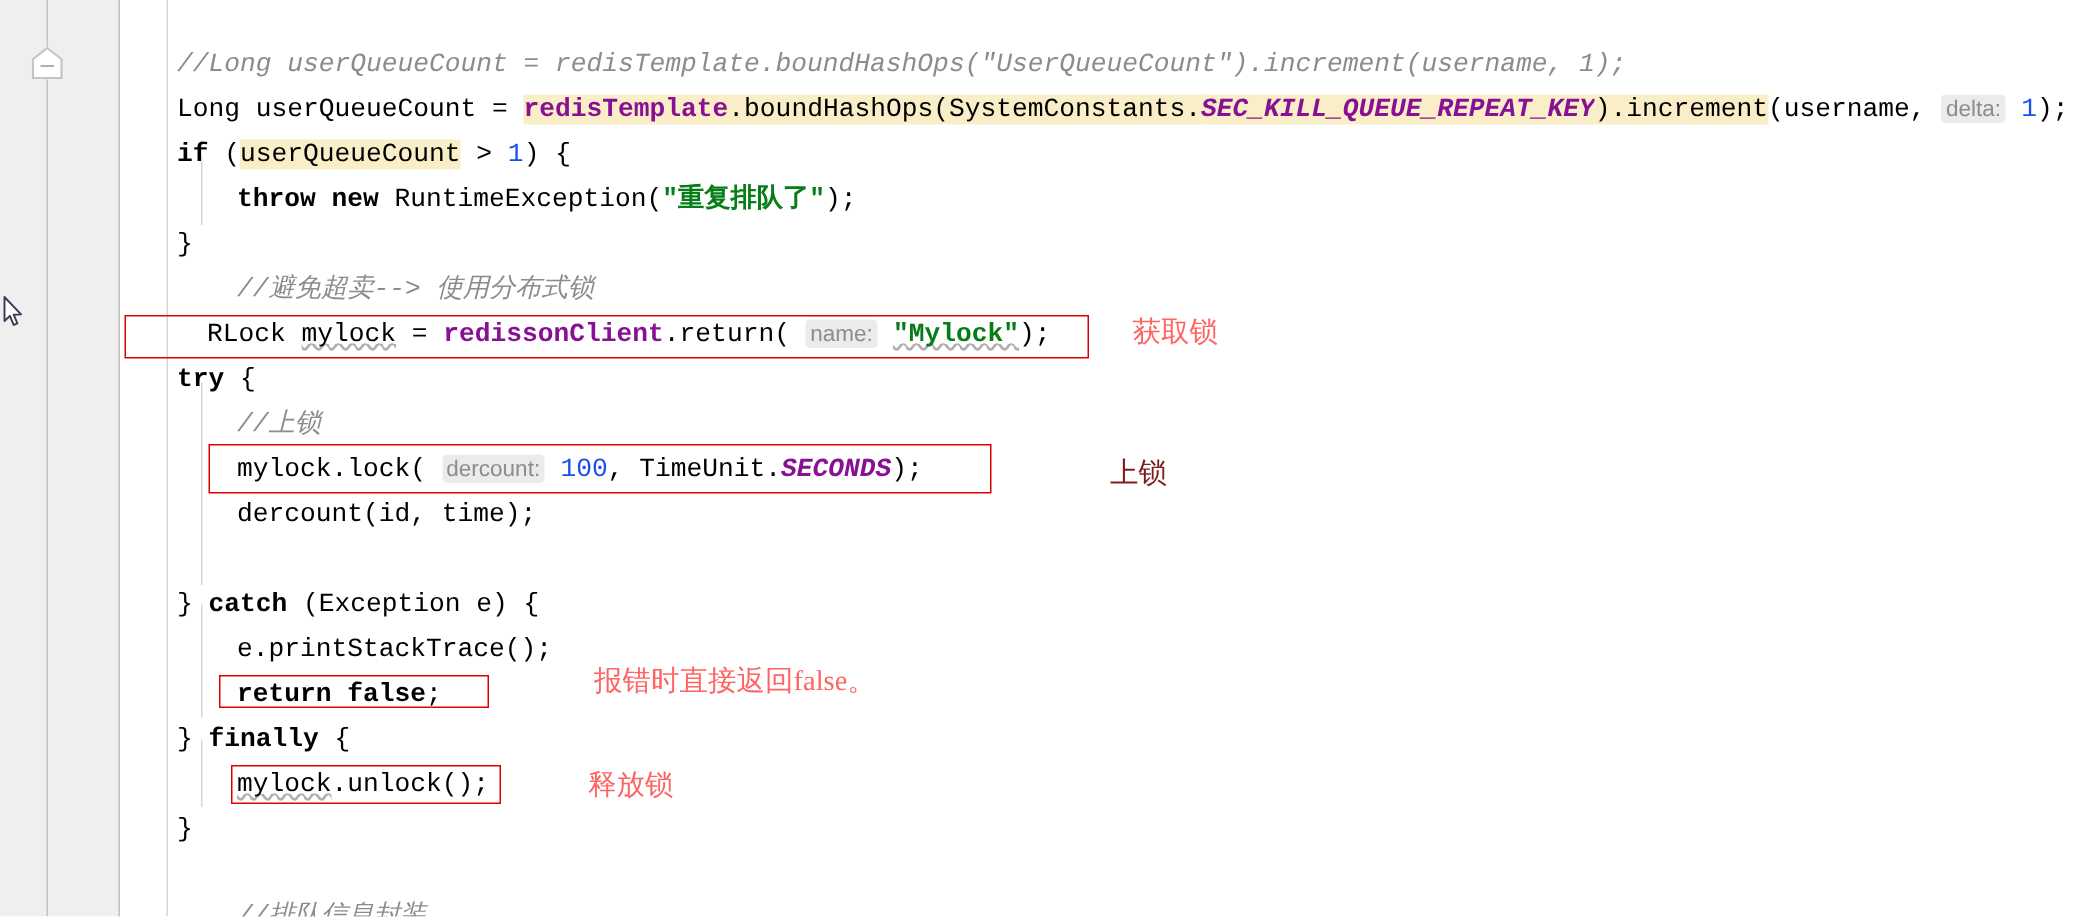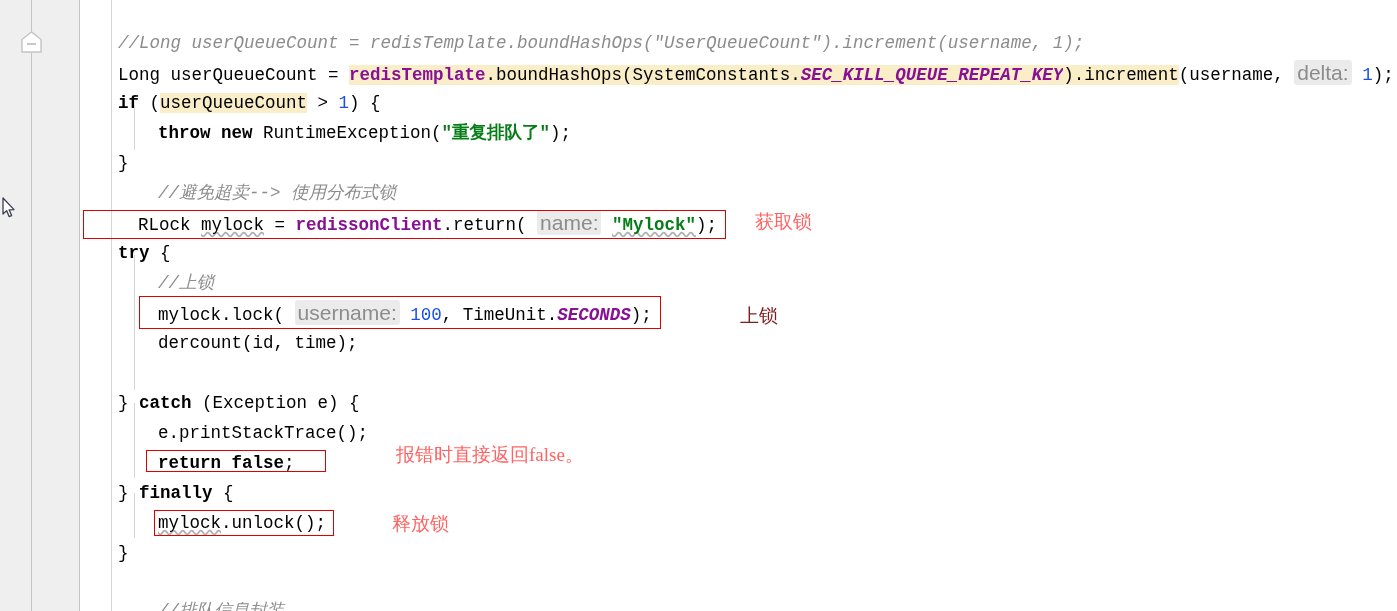--- a/index.html
+++ b/index.html
@@ -114,21 +114,21 @@
   .cmt       { color: #8c8c8c; font-style: italic; }
   .plain     { color: #000000; }
   .hl        { background: #faeec8; }
   .spell     { text-decoration: underline wavy #b0b0b0; text-decoration-skip-ink: none; }
 
   
   .hint {
     background: #ebebeb;
     color: #8c8c8c;
     font-family: "Liberation Sans", sans-serif;
-    font-size: 21px;
+    font-size: 15px;
     border-radius: 3px;
     padding: 1px 3px;
   }
 
   
   .redbox {
     position: absolute;
     border: 1.5px solid #e00000;
     background: transparent;
     pointer-events: none;
@@ -184,21 +184,21 @@
   <div id="dyn-layer">
       <div class="line" style="top: 28px; left: 118px;"><span class="cmt">//Long userQueueCount = redisTemplate.boundHashOps("UserQueueCount").increment(username, 1);</span></div>
       <div class="line" style="top: 58px; left: 118px;"><span class="plain">Long userQueueCount = </span><span class="field hl">redisTemplate</span><span class="plain hl">.boundHashOps(SystemConstants.</span><span class="constant hl">SEC_KILL_QUEUE_REPEAT_KEY</span><span class="plain hl">).increment</span><span class="plain">(username, </span><span class="hint">delta:</span><span class="plain"> </span><span class="num">1</span><span class="plain">);</span></div>
       <div class="line" style="top: 88px; left: 118px;"><span class="kw">if</span><span class="plain"> (</span><span class="plain hl">userQueueCount</span><span class="plain"> &gt; </span><span class="num">1</span><span class="plain">) {</span></div>
       <div class="line" style="top: 118px; left: 158px;"><span class="kw">throw new</span><span class="plain"> RuntimeException(</span><span class="str">"重复排队了"</span><span class="plain">);</span></div>
       <div class="line" style="top: 148px; left: 118px;"><span class="plain">}</span></div>
       <div class="line" style="top: 178px; left: 158px;"><span class="cmt">//避免超卖--&gt; 使用分布式锁</span></div>
       <div class="line" style="top: 208px; left: 138px;"><span class="plain">RLock </span><span class="plain spell">mylock</span><span class="plain"> = </span><span class="field">redissonClient</span><span class="plain">.return(</span><span class="plain"> </span><span class="hint">name:</span><span class="plain"> </span><span class="str spell">"Mylock"</span><span class="plain">);</span></div>
       <div class="line" style="top: 238px; left: 118px;"><span class="kw">try</span><span class="plain"> {</span></div>
       <div class="line" style="top: 268px; left: 158px;"><span class="cmt">//上锁</span></div>
-      <div class="line" style="top: 298px; left: 158px;"><span class="plain">mylock</span><span class="plain">.lock(</span><span class="plain"> </span><span class="hint">username:</span><span class="plain"> </span><span class="num">100</span><span class="plain">, TimeUnit.</span><span class="constant">SECONDS</span><span class="plain">);</span></div>
+      <div class="line" style="top: 298px; left: 158px;"><span class="plain">mylock</span><span class="plain">.lock(</span><span class="plain"> </span><span class="hint">dercount:</span><span class="plain"> </span><span class="num">100</span><span class="plain">, TimeUnit.</span><span class="constant">SECONDS</span><span class="plain">);</span></div>
       <div class="line" style="top: 328px; left: 158px;"><span class="plain">dercount(id, time);</span></div>
       <div class="line" style="top: 358px; left: 118px;">&nbsp;</div>
       <div class="line" style="top: 388px; left: 118px;"><span class="plain">} </span><span class="kw">catch</span><span class="plain"> (Exception e) {</span></div>
       <div class="line" style="top: 418px; left: 158px;"><span class="plain">e.printStackTrace();</span></div>
       <div class="line" style="top: 448px; left: 158px;"><span class="kw">return false</span><span class="plain">;</span></div>
       <div class="line" style="top: 478px; left: 118px;"><span class="plain">} </span><span class="kw">finally</span><span class="plain"> {</span></div>
       <div class="line" style="top: 508px; left: 158px;"><span class="plain spell">mylock</span><span class="plain">.unlock();</span></div>
       <div class="line" style="top: 538px; left: 118px;"><span class="plain">}</span></div>
       <div class="line" style="top: 568px; left: 118px;">&nbsp;</div>
       <div class="line" style="top: 596px; left: 158px;"><span class="cmt">//排队信息封装</span></div>

